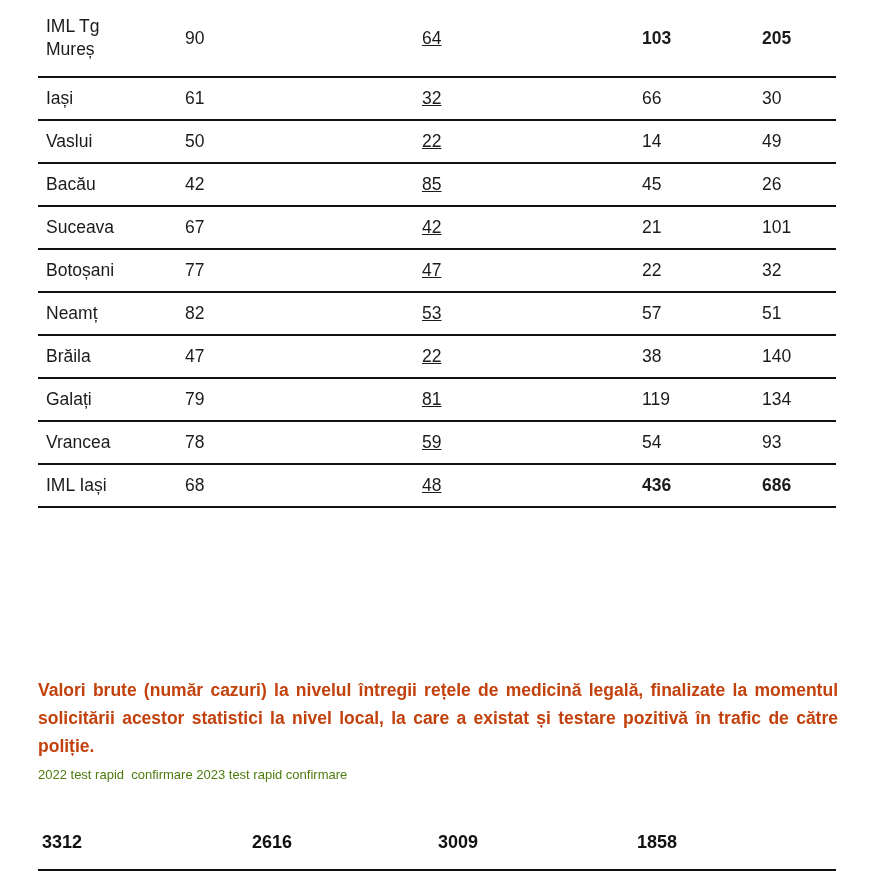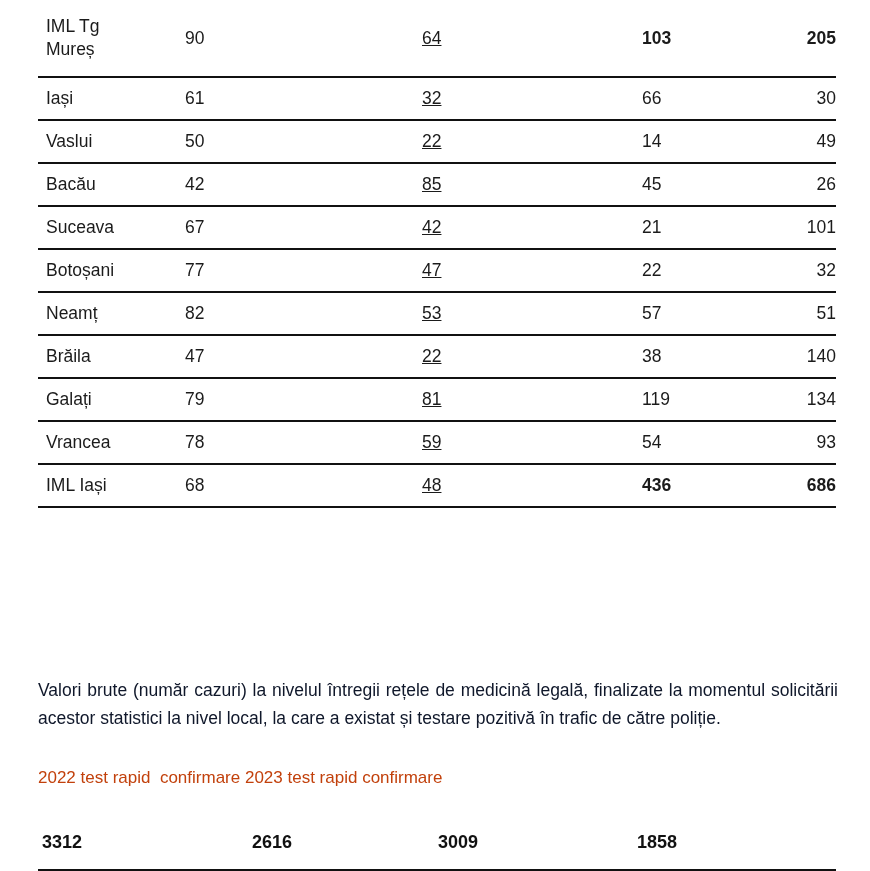--- a/index.html
+++ b/index.html
@@ -45,48 +45,49 @@
   }
   .stats-table tr.first-row td {
     height: 77px;
     vertical-align: middle;
   }
 
   .c-label   { width: 137px; padding-left: 8px !important; }
   .c-v1      { width: 235px; padding-left: 10px !important; }
   .c-v2      { width: 232px; padding-left: 12px !important; text-decoration: underline; }
   .c-v3      { width: 92px;  text-align: left; padding-right: 6px !important; }
-  .c-v4      { width: 102px; text-align: right;  padding-left: 28px !important; }
+  .c-v4      { width: 102px; text-align: left;  padding-left: 28px !important; }
 
   .bold { font-weight: bold; }
 
   .label-2line {
     line-height: 1.32;
   }
 
   
   .note {
     position: absolute;
     left: 38px;
     top: 658px;
     width: 800px;
     font-size: 17.5px;
     line-height: 1.62;
     text-align: justify;
-    color: #0f172a;
+    color: #c2410c;
+    font-weight: bold;
   }
 
   
   .legend-line {
     position: absolute;
     left: 38px;
     top: 766px;
-    font-size: 17px;
+    font-size: 13px;
     line-height: 1.4;
-    color: #c2410c;
+    color: #4d7c0f;
     white-space: pre;
   }
 
   
   .totals {
     position: absolute;
     left: 38px;
     top: 826px;
     width: 798px;
     height: 45px;

